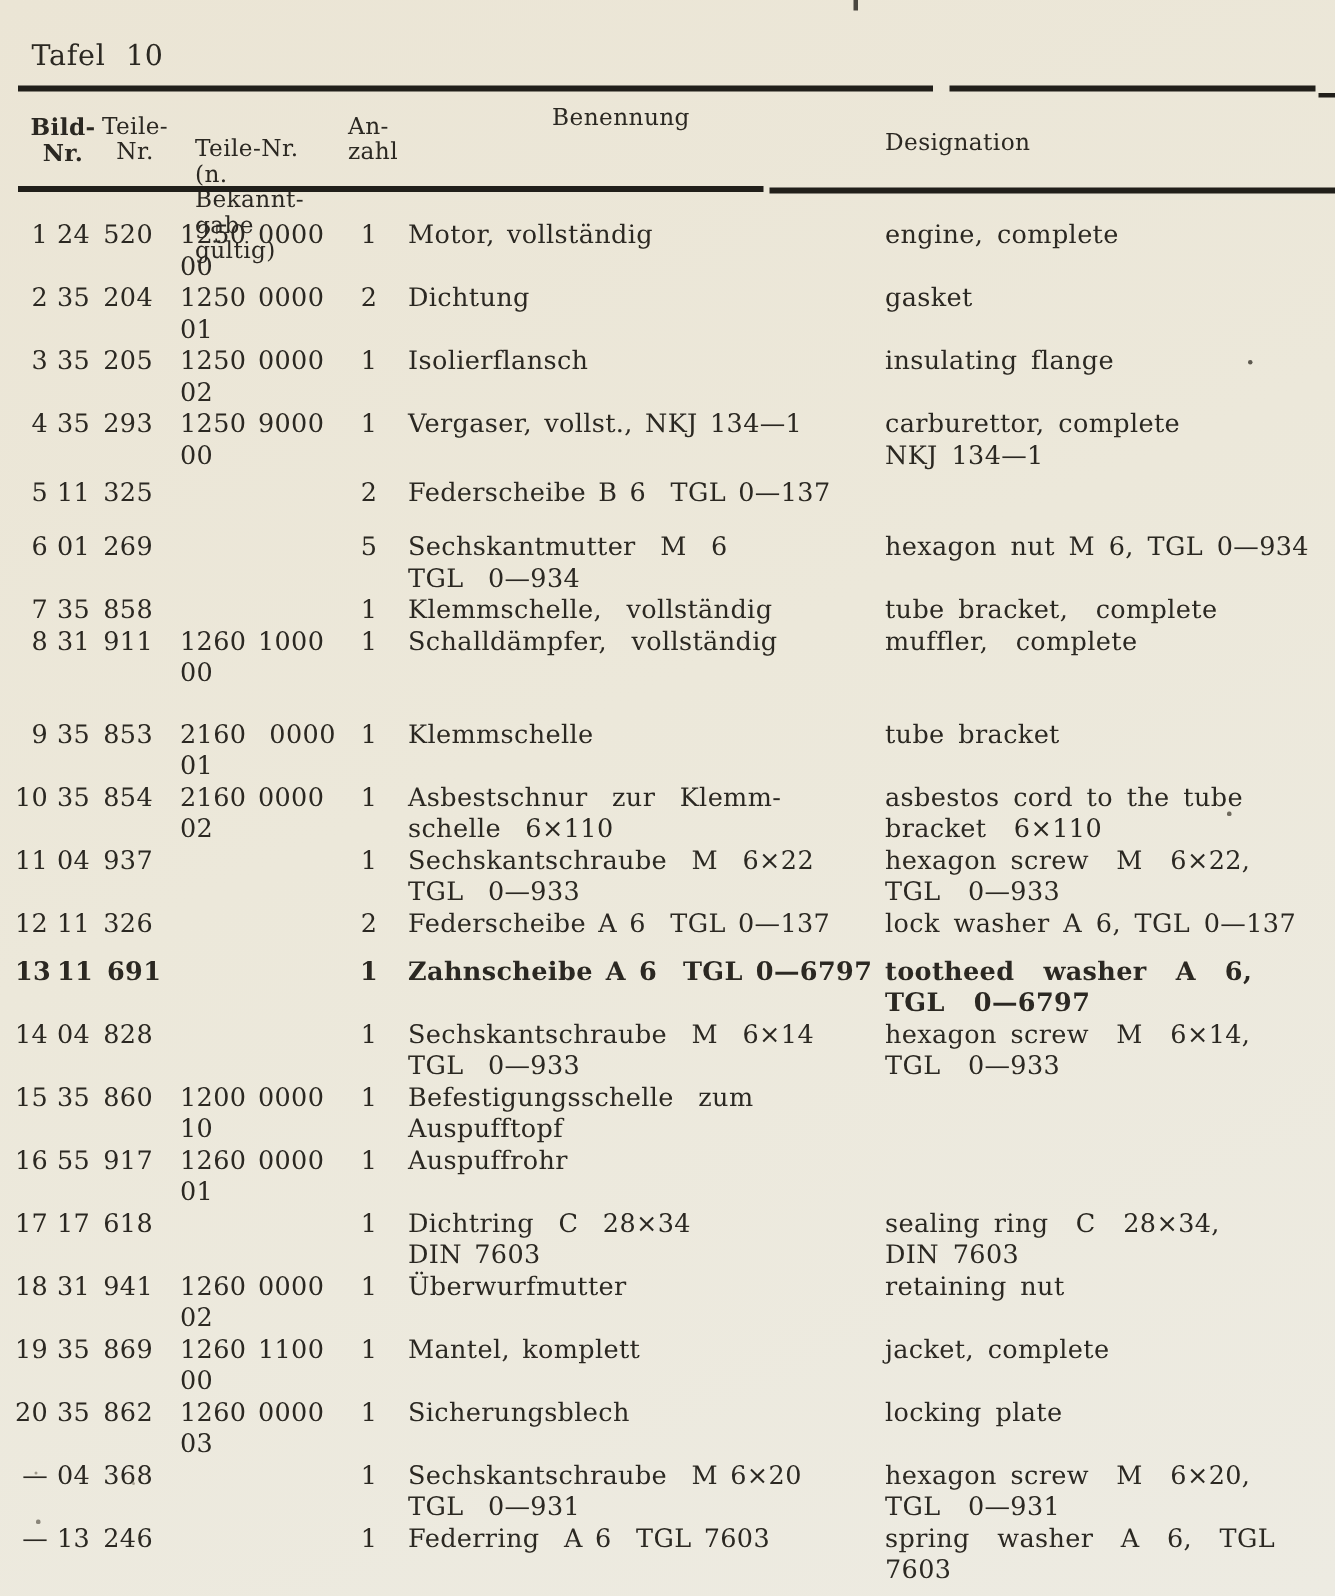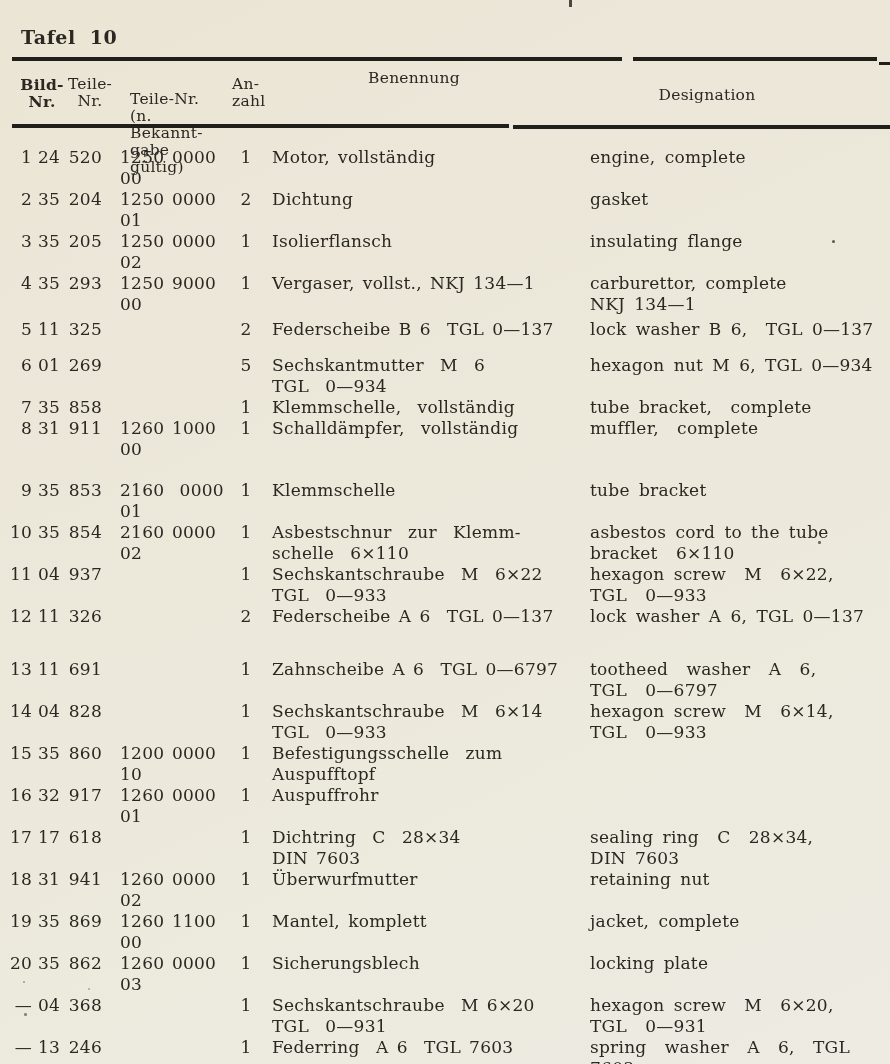--- a/index.html
+++ b/index.html
@@ -15,21 +15,21 @@
     overflow: hidden;
     background: linear-gradient(155deg, #ebe5d5 0%, #ece8da 45%, #edebe2 100%);
     font-family: "DejaVu Serif", "Liberation Serif", serif;
     color: var(--ink);
     letter-spacing: 0.25px;
   }
   .title {
     position: absolute;
     left: 21px; top: 26px;
     font-size: 19px;
-    font-weight: bold;
+    font-weight: normal;
     letter-spacing: 0.5px;
     word-spacing: 7px;
     white-space: pre-wrap;
   }
   .rule { position: absolute; background: var(--rule); }
   .rule-top-a    { left: 12px;  top: 57px;  width: 610px; height: 3.5px; }
   .rule-top-b    { left: 633px; top: 57px;  width: 244px; height: 3.5px; }
   .rule-top-dash { left: 879px; top: 61.5px; width: 11px; height: 3px; }
   .rule-mid-a    { left: 12px;  top: 124px; width: 497px; height: 3.5px; }
   .rule-mid-b    { left: 513px; top: 125px; width: 377px; height: 3.5px; }
@@ -38,21 +38,21 @@
     position: absolute;
     font-size: 15.5px;
     line-height: 17px;
     white-space: pre-wrap;
   }
   .h-bild        { left: 18px;  top: 76px; width: 48px;  text-align: center; font-weight: bold; }
   .h-teile       { left: 62px;  top: 76px; width: 56px;  text-align: center; }
   .h-valid       { left: 130px; top: 91px; width: 94px;  text-align: left; }
   .h-anzahl      { left: 232px; top: 76px; width: 50px;  text-align: left; }
   .h-benennung   { left: 272px; top: 70px; width: 284px; text-align: center; }
-  .h-designation { left: 590px; top: 87px; width: 234px; text-align: center; }
+  .h-designation { left: 590px; top: 87px; width: 234px; text-align: left; }
 
   .rows {
     position: absolute;
     left: 10px; top: 147px;
     width: 880px;
     display: flex;
     flex-direction: column;
   }
   .row {
     display: grid;
@@ -133,21 +133,20 @@
       <div class="c-ben">Vergaser, vollst., NKJ 134—1</div>
       <div class="c-des">carburettor, complete
 NKJ 134—1</div>
     </div>
       <div class="row" style="margin-top: 4px;">
       <div class="c-bild">5</div>
       <div class="c-teile">11 325</div>
       <div class="c-valid"></div>
       <div class="c-anz">2</div>
       <div class="c-ben">Federscheibe B 6  TGL 0—137</div>
-      <div class="c-des">lock washer B 6,  TGL 0—137</div>
     </div>
       <div class="row" style="margin-top: 15px;">
       <div class="c-bild">6</div>
       <div class="c-teile">01 269</div>
       <div class="c-valid"></div>
       <div class="c-anz">5</div>
       <div class="c-ben">Sechskantmutter  M  6
 TGL  0—934</div>
       <div class="c-des">hexagon nut M 6, TGL 0—934</div>
     </div>
@@ -195,21 +194,21 @@
 TGL  0—933</div>
     </div>
       <div class="row">
       <div class="c-bild">12</div>
       <div class="c-teile">11 326</div>
       <div class="c-valid"></div>
       <div class="c-anz">2</div>
       <div class="c-ben">Federscheibe A 6  TGL 0—137</div>
       <div class="c-des">lock washer A 6, TGL 0—137</div>
     </div>
-      <div class="row" style="margin-top: 32px;">
+      <div class="row" style="margin-top: 11px; font-weight: bold;">
       <div class="c-bild">13</div>
       <div class="c-teile">11 691</div>
       <div class="c-valid"></div>
       <div class="c-anz">1</div>
       <div class="c-ben">Zahnscheibe A 6  TGL 0—6797</div>
       <div class="c-des">tootheed  washer  A  6,
 TGL  0—6797</div>
     </div>
       <div class="row">
       <div class="c-bild">14</div>
@@ -224,21 +223,21 @@
       <div class="row">
       <div class="c-bild">15</div>
       <div class="c-teile">35 860</div>
       <div class="c-valid">1200 0000 10</div>
       <div class="c-anz">1</div>
       <div class="c-ben">Befestigungsschelle  zum
 Auspufftopf</div>
     </div>
       <div class="row">
       <div class="c-bild">16</div>
-      <div class="c-teile">32 917</div>
+      <div class="c-teile">55 917</div>
       <div class="c-valid">1260 0000 01</div>
       <div class="c-anz">1</div>
       <div class="c-ben">Auspuffrohr</div>
     </div>
       <div class="row">
       <div class="c-bild">17</div>
       <div class="c-teile">17 618</div>
       <div class="c-valid"></div>
       <div class="c-anz">1</div>
       <div class="c-ben">Dichtring  C  28×34

